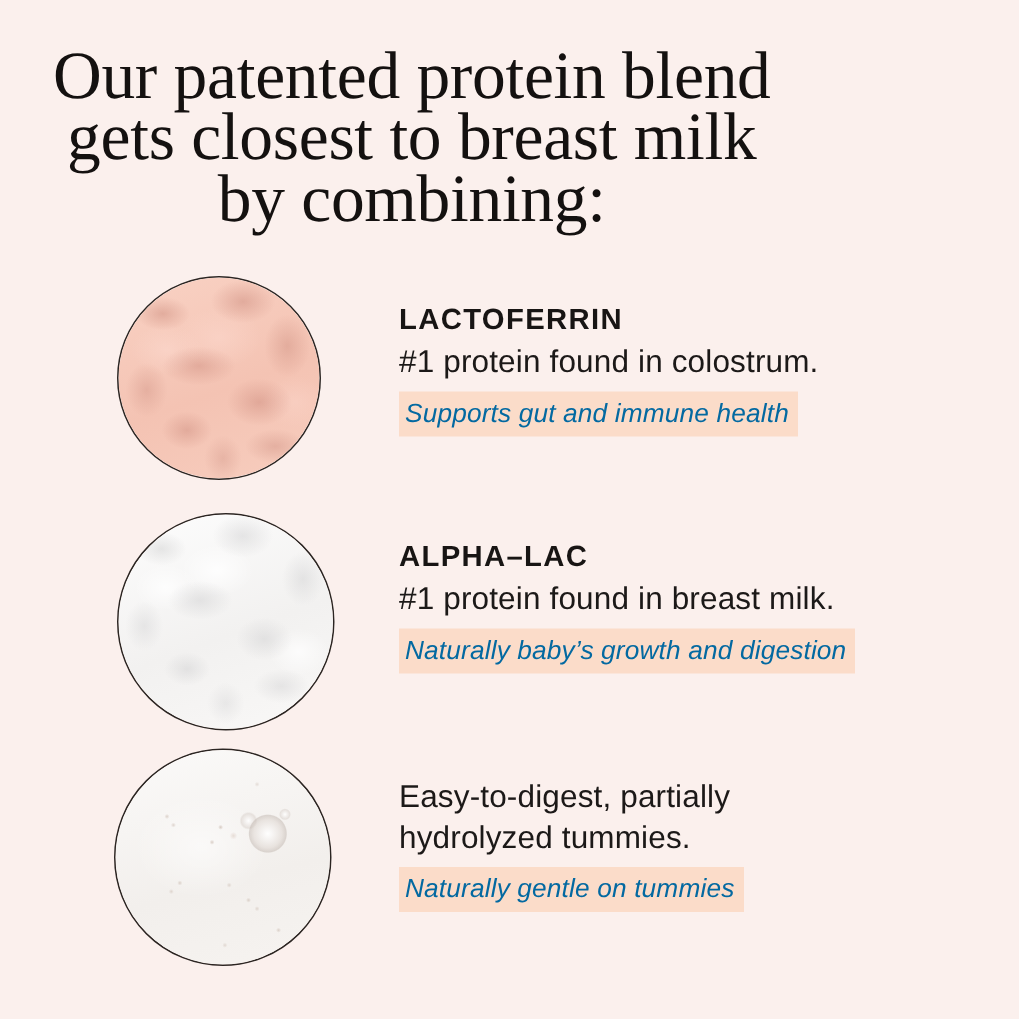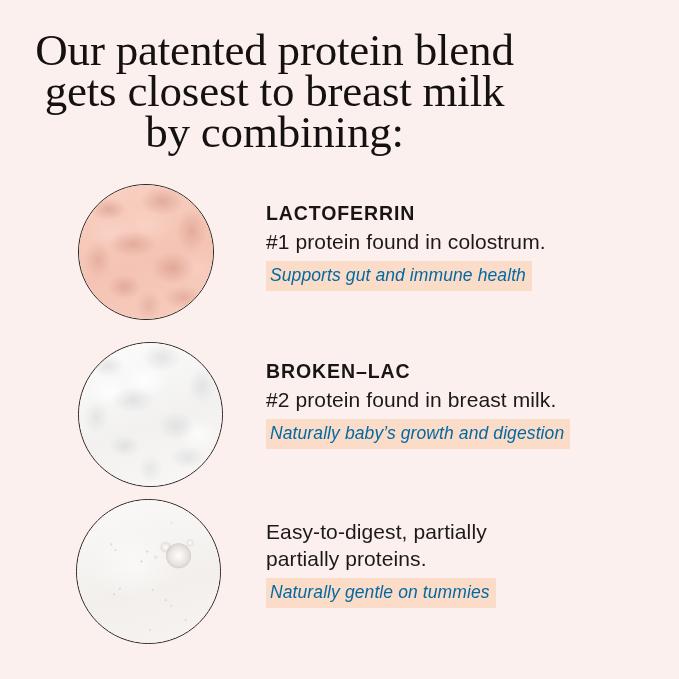--- a/index.html
+++ b/index.html
@@ -190,35 +190,35 @@
         </div>
         <div class="it-tag">Supports gut and immune health</div>
       </div>
     </div>
 
     <div class="item item-2">
       <div class="swatch sw-white">
         <div class="tex"></div>
       </div>
       <div class="txt">
-        <div class="it-title">BROKEN–LAC</div>
+        <div class="it-title">ALPHA–LAC</div>
         <div class="it-desc">
-          <span class="d-line">#2 protein found in breast milk.</span>
+          <span class="d-line">#1 protein found in breast milk.</span>
         </div>
         <div class="it-tag">Naturally baby’s growth and digestion</div>
       </div>
     </div>
 
     <div class="item item-3">
       <div class="swatch sw-liquid">
         <div class="tex"></div>
       </div>
       <div class="txt">
         <div class="it-desc">
           <span class="d-line">Easy-to-digest, partially</span>
-          <span class="d-line">partially proteins.</span>
+          <span class="d-line">hydrolyzed tummies.</span>
         </div>
         <div class="it-tag">Naturally gentle on tummies</div>
       </div>
     </div>
 
   </div>
 </div>
 
 </body></html>

